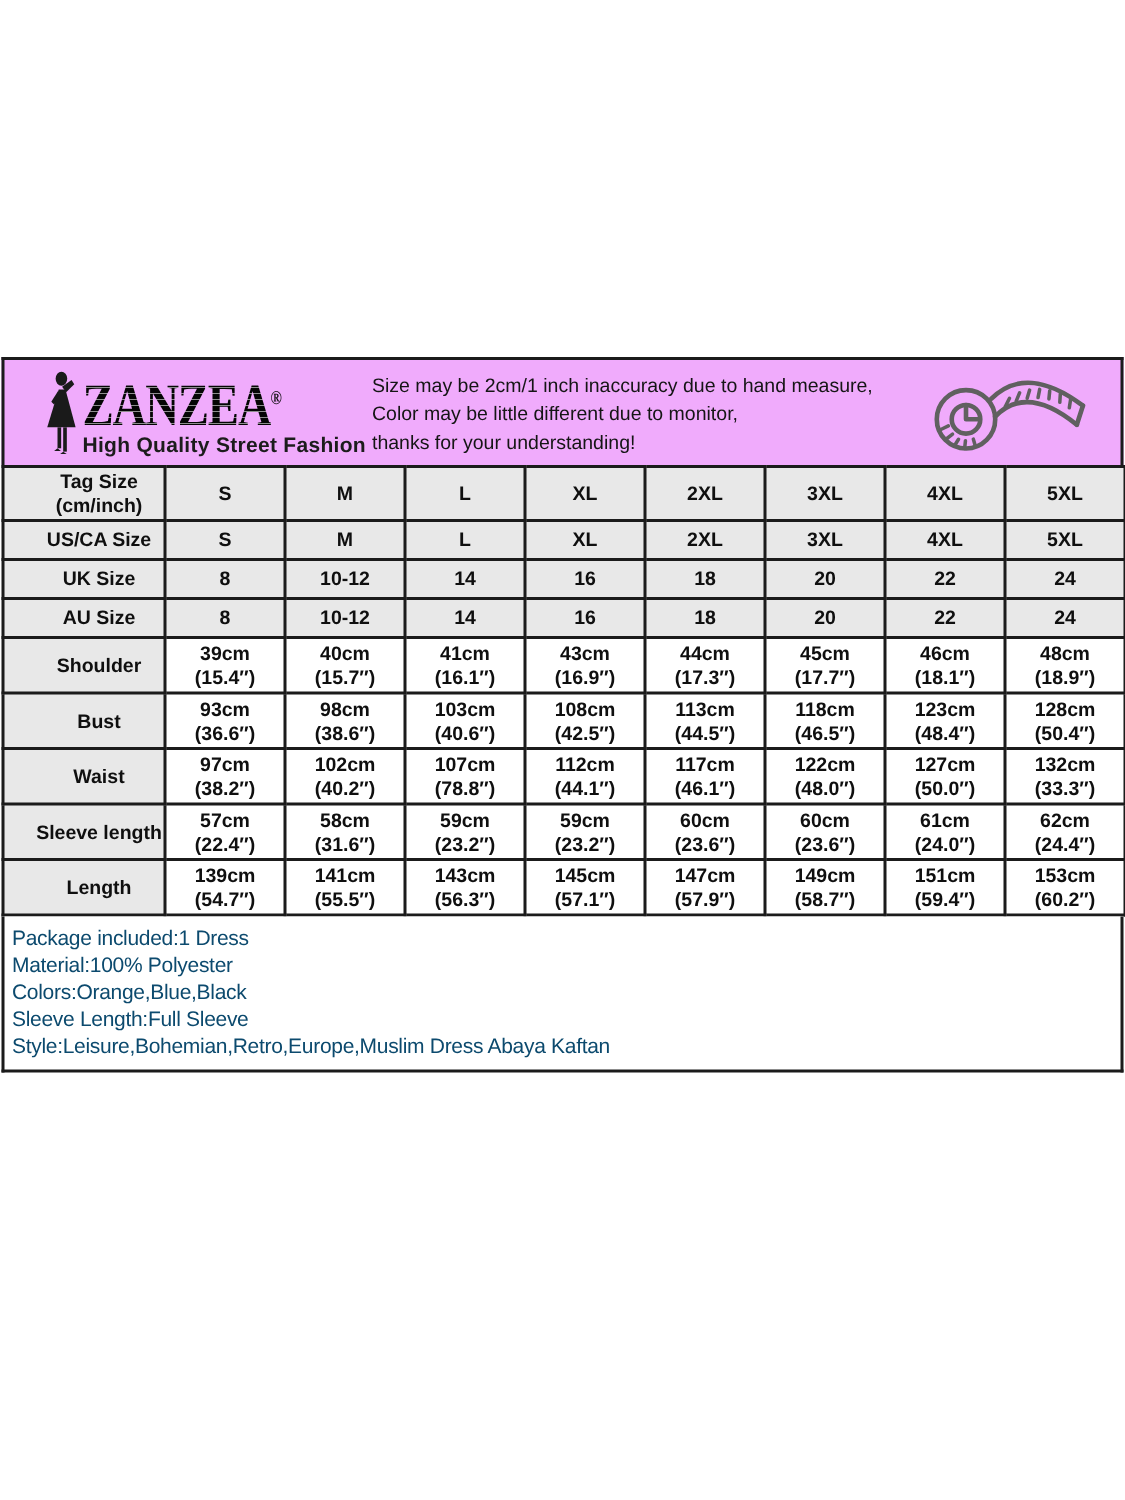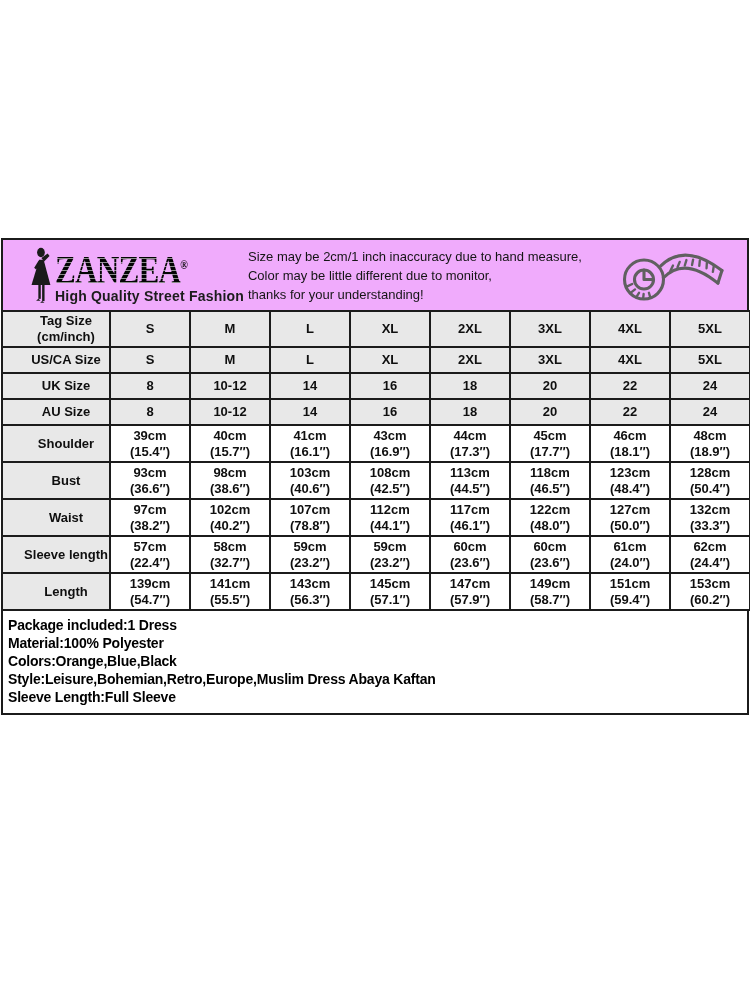--- a/index.html
+++ b/index.html
@@ -33,21 +33,21 @@
   .size-table th{background:#e8e8e8;padding-left:20px;}
   tr.row-size{height:26px;}
   tr.row-size td{background:#e8e8e8;}
   tr.row-first{height:34px;}
   tr.row-measure{height:37px;}
   tr.row-measure td{background:#fff;}
 
   
   .footer-box{box-sizing:border-box;width:748px;min-height:102px;border:2px solid #1b1b1b;border-top:none;
               padding:5px 5px 7px;background:#fff;}
-  .footer-box div{font-size:14px;font-weight:bold;line-height:18px;color:#000000;letter-spacing:-0.2px;}
+  .footer-box div{font-size:14px;font-weight:normal;line-height:18px;color:#0c4a6e;letter-spacing:-0.2px;}
 </style>
 </head>
 <body>
 
 <div class="page">
   <div class="sheet">
 
     <div class="header-box">
       <div class="logo">
         <svg class="figure-svg" viewBox="0 0 30 62">
@@ -213,21 +213,21 @@
             <td>127cm
 (50.0″)</td>
             <td>132cm
 (33.3″)</td>
           </tr>
           <tr class="row-measure">
             <th>Sleeve length</th>
             <td>57cm
 (22.4″)</td>
             <td>58cm
-(32.7″)</td>
+(31.6″)</td>
             <td>59cm
 (23.2″)</td>
             <td>59cm
 (23.2″)</td>
             <td>60cm
 (23.6″)</td>
             <td>60cm
 (23.6″)</td>
             <td>61cm
 (24.0″)</td>
@@ -253,18 +253,18 @@
             <td>153cm
 (60.2″)</td>
           </tr>
         </tbody>
     </table>
 
     <div class="footer-box">
         <div>Package included:1 Dress</div>
         <div>Material:100% Polyester</div>
         <div>Colors:Orange,Blue,Black</div>
+        <div>Sleeve Length:Full Sleeve</div>
         <div>Style:Leisure,Bohemian,Retro,Europe,Muslim Dress Abaya Kaftan</div>
-        <div>Sleeve Length:Full Sleeve</div>
       </div>
 
   </div>
 </div>
 
 </body></html>

